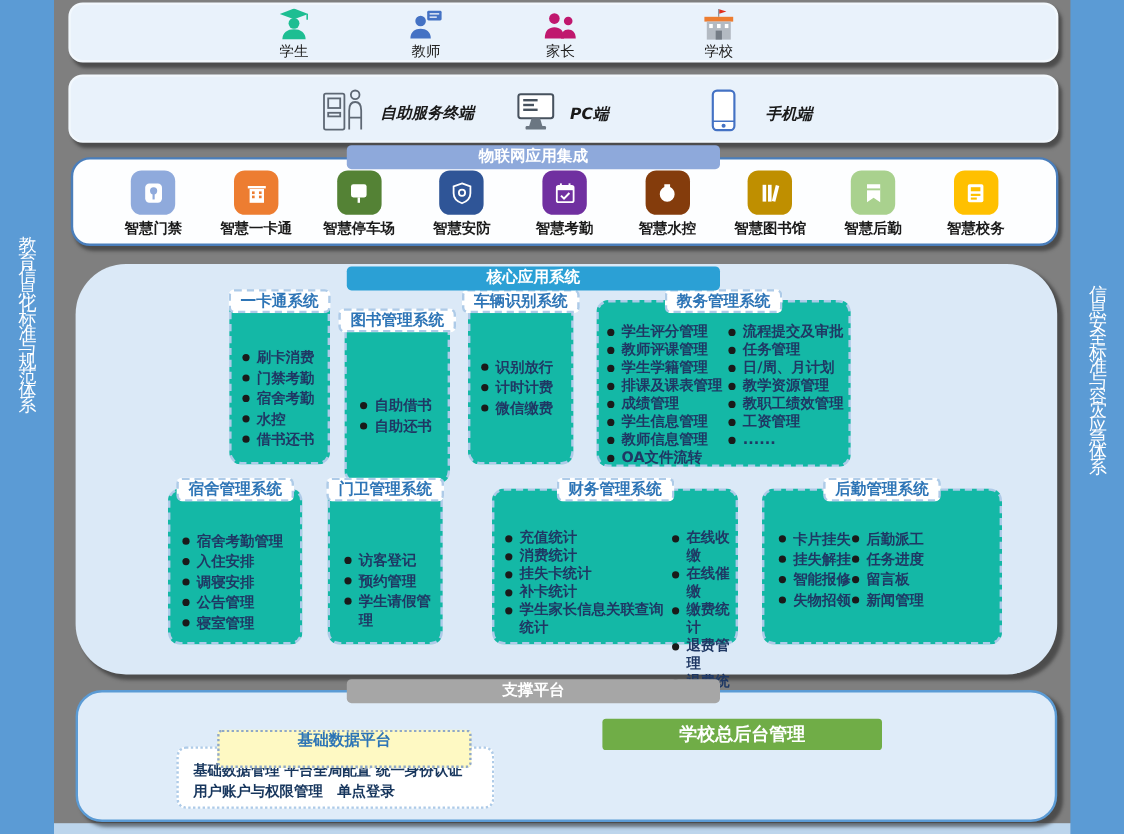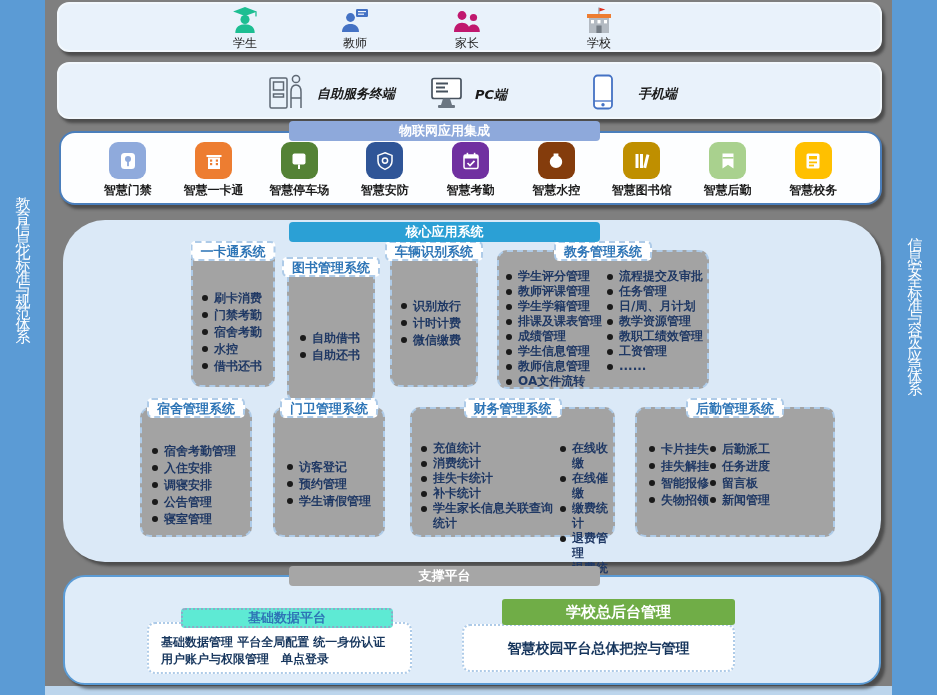--- a/index.html
+++ b/index.html
@@ -41,49 +41,49 @@
 
   .banner{position:absolute;left:289px;width:311px;height:20px;line-height:20px;border-radius:4px;
           text-align:center;color:#fff;font-weight:bold;font-size:13px;z-index:4;}
   .iot-banner{top:121px;}
   .core-banner{top:210px;margin-top:12px;}
   .support-banner{top:566px;}
 
   .core-panel{position:absolute;left:63px;top:220px;width:818px;height:342px;background:#DBE9F7;
               border-radius:42px;box-shadow:4px 4px 3px rgba(35,35,35,.55);z-index:2;}
 
-  .sys{position:absolute;background:#a3a3a3;border:2px dashed #AECBE8;border-radius:10px;box-sizing:border-box;}
+  .sys{position:absolute;background:#14b8a6;border:2px dashed #AECBE8;border-radius:10px;box-sizing:border-box;}
   .chip{position:absolute;top:-11px;left:50%;transform:translateX(-50%);background:#fff;
         border:2px dashed #AECBE8;border-radius:5px;padding:0 8px;height:20px;line-height:17px;
         font-size:13px;font-weight:bold;color:#2E75B6;white-space:nowrap;z-index:2;box-sizing:border-box;}
   ul.blist{list-style:none;margin:0;padding:0;}
   .blist li{position:relative;padding-left:13px;font-size:12px;font-weight:bold;color:#1F3864;
             line-height:16px;margin-bottom:1px;}
   .blist li::before{content:"";position:absolute;left:1px;top:5px;width:6px;height:6px;border-radius:50%;
                     background:#1a1a1a;}
 
   .sys-1{left:128px;top:30px;width:84px;height:137px;padding:38px 0 0 8px;}
   .sys-2{left:224px;top:46px;width:88px;height:137px;padding:62px 0 0 10px;}
   .sys-3{left:327px;top:30px;width:88px;height:137px;padding:46px 0 0 8px;}
   .sys-4{left:434px;top:30px;width:212px;height:139px;padding:17px 0 0 6px;display:flex;}
   .sys-4 .blist{width:103px;}
   .sys-4 .blist li{line-height:15px;margin-bottom:0;}
   .sys-5{left:77px;top:187px;width:112px;height:130px;padding:34px 0 0 9px;}
-  .sys-6{left:210px;top:187px;width:112px;height:130px;padding:50px 0 0 11px;}
+  .sys-6{left:210px;top:187px;width:96px;height:130px;padding:50px 0 0 11px;}
   .sys-7{left:347px;top:187px;width:205px;height:130px;padding:32px 0 0 8px;display:flex;}
   .sys-7 .blist:first-child{width:108px;}
   .sys-7 .blist li{line-height:15px;margin-bottom:0;}
   .sys-8{left:572px;top:187px;width:200px;height:130px;padding:32px 0 0 11px;display:flex;}
   .sys-8 .blist:first-child{width:97px;}
   .sys-8 .blist li{line-height:16px;}
 
   .support-panel{position:absolute;left:63px;top:575px;width:818px;height:110px;background:#DFECF9;
                  border:2px solid #5B9BD5;border-radius:22px;box-shadow:4px 4px 3px rgba(35,35,35,.55);
                  box-sizing:border-box;z-index:2;}
-  .base-chip{position:absolute;left:116px;top:31px;width:212px;height:20px;background:#5eead4;
+  .base-chip{position:absolute;left:116px;top:31px;width:212px;height:32px;background:#fef9c3;
              border:2px dotted #8FA8C8;border-radius:4px;text-align:center;line-height:16px;font-size:13px;
              font-weight:bold;color:#2E75B6;box-sizing:border-box;z-index:3;}
   .base-body{position:absolute;left:82px;top:45px;width:265px;height:52px;background:#fff;
              border:2px dotted #AECBE8;border-radius:8px;padding:10px 6px 0 12px;box-sizing:border-box;
              font-size:12px;font-weight:bold;color:#17365D;line-height:17px;z-index:2;}
   .admin-head{position:absolute;left:415px;top:22px;width:233px;height:26px;border-radius:3px;
               text-align:center;line-height:26px;color:#fff;font-weight:bold;font-size:15px;z-index:3;margin-left:22px;}
   .admin-body{position:absolute;left:397px;top:47px;width:273px;height:48px;background:#fff;
               border:2px dotted #AECBE8;border-radius:8px;text-align:center;line-height:44px;font-size:14px;
               font-weight:bold;color:#17365D;box-sizing:border-box;z-index:2;}
@@ -398,16 +398,15 @@
   </div>
 
   <div class="banner support-banner" style="background: rgb(166, 166, 166);">支撑平台</div>
   <div class="support-panel">
     <div class="base-chip">基础数据平台</div>
     <div class="base-body">
       <div>基础数据管理  平台全局配置  统一身份认证</div>
       <div>用户账户与权限管理　单点登录</div>
     </div>
     <div class="admin-head" style="background: rgb(112, 173, 71);">学校总后台管理</div>
-    <div class="admin-body">智慧校园平台总体把控与管理</div>
   </div>
 
 </div>
 
 </body></html>

